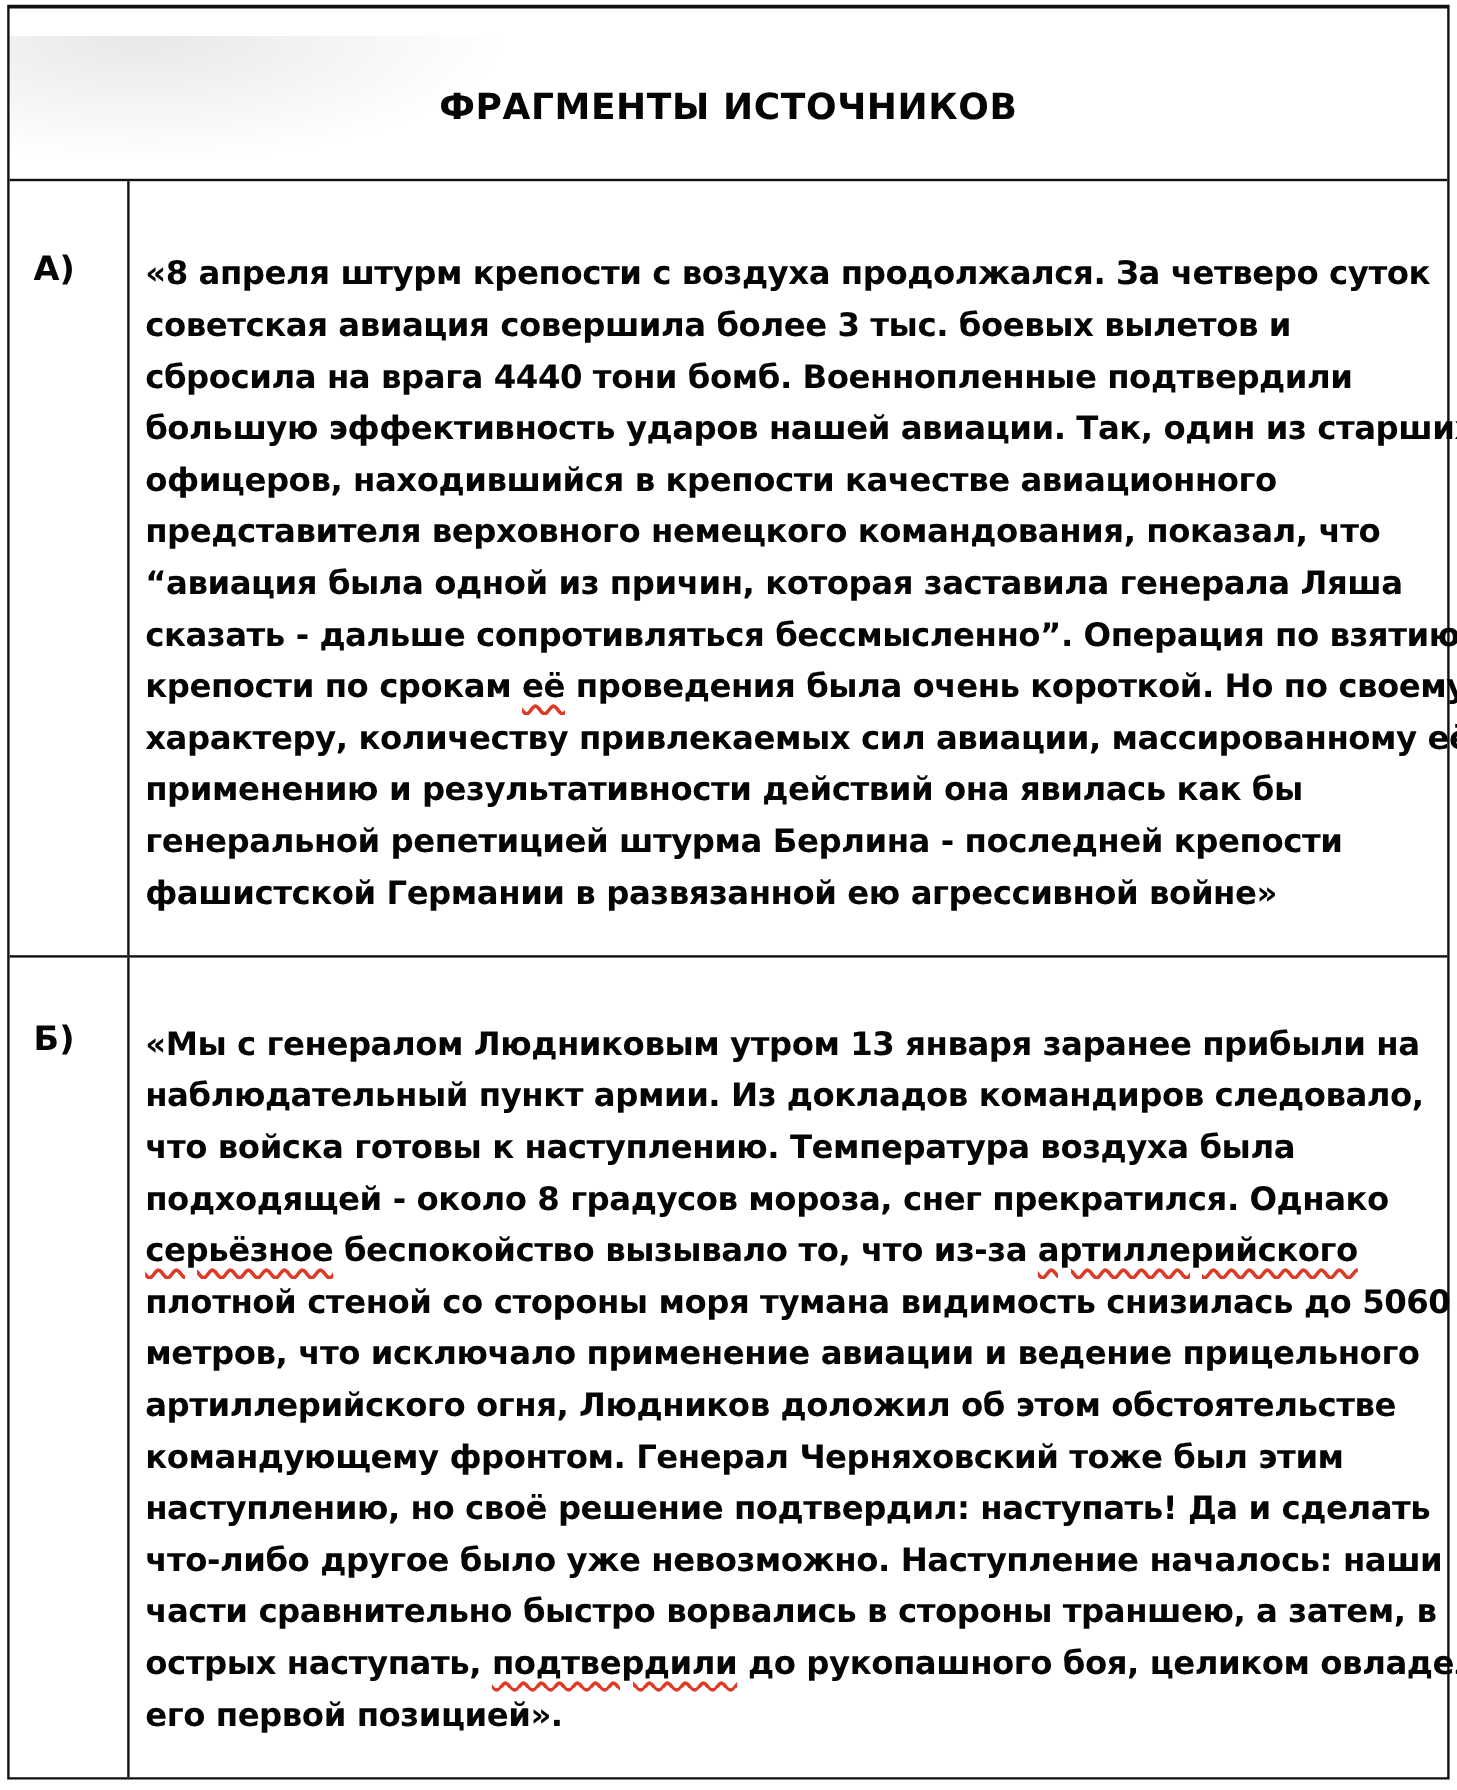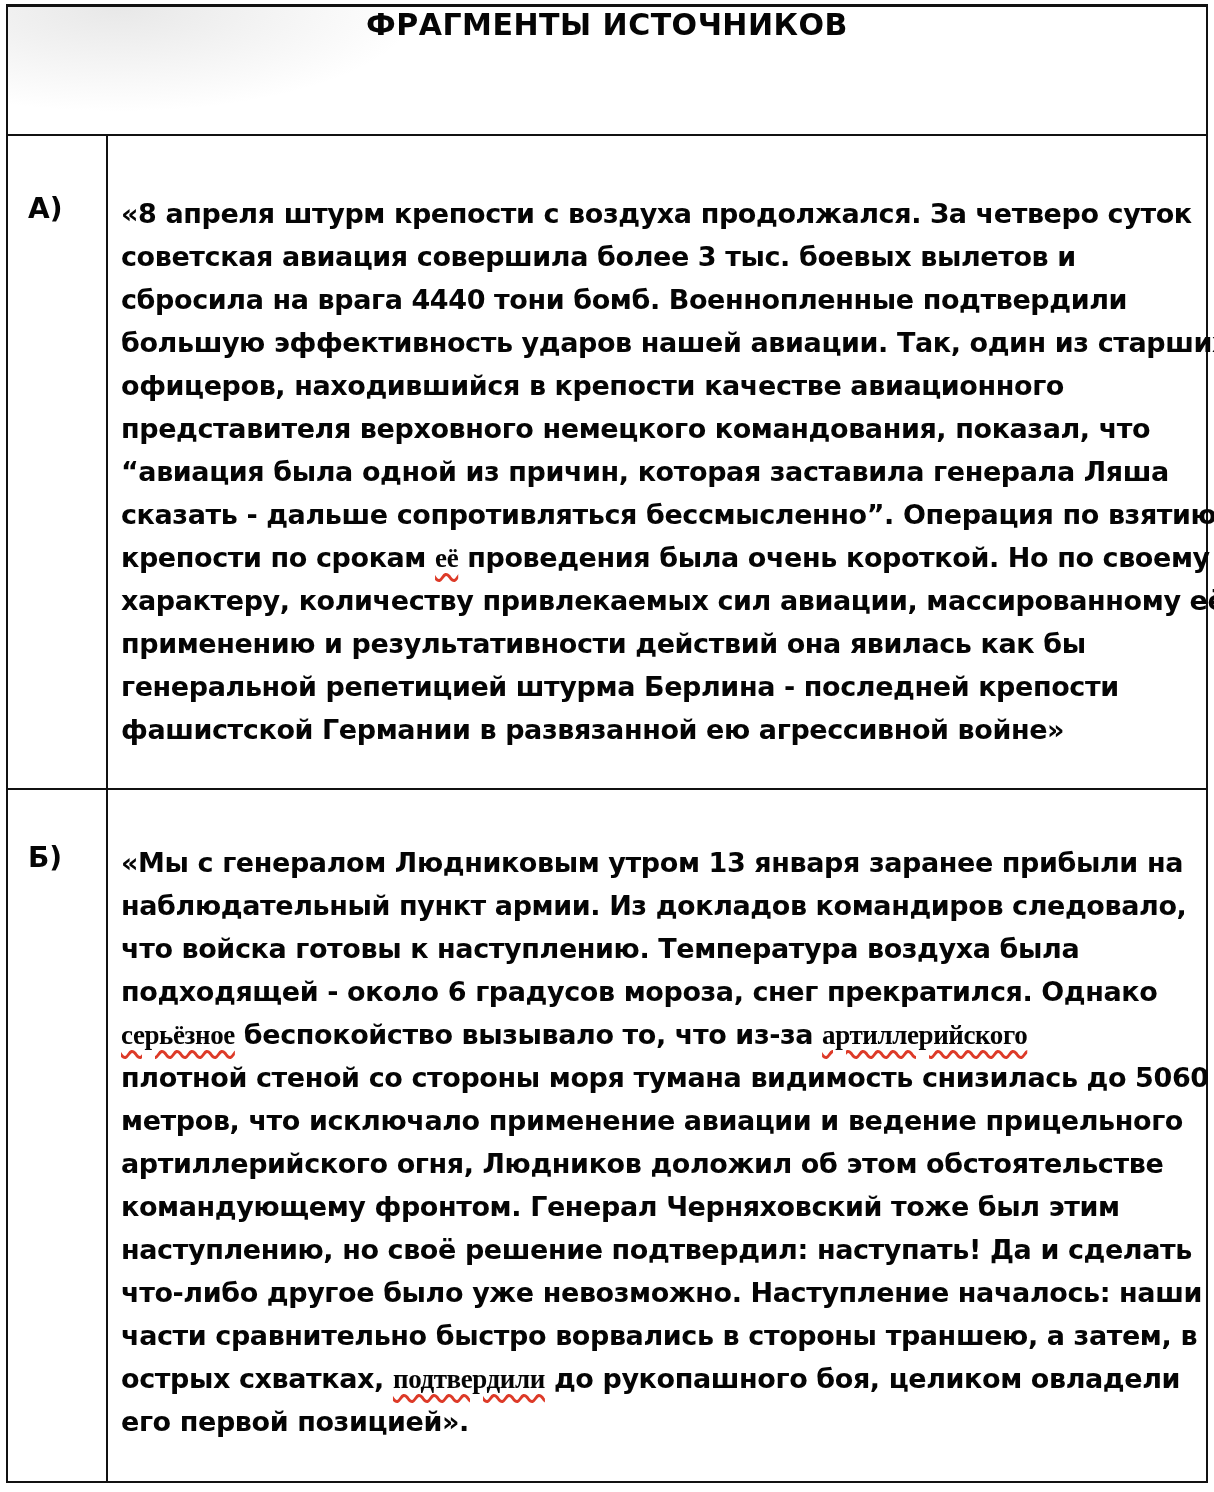--- a/index.html
+++ b/index.html
@@ -16,23 +16,25 @@
     border: 2px solid #111111;
     border-top-width: 3px;
     display: flex;
     flex-direction: column;
     background: #ffffff;
   }
   .header-row {
     height: 129px;
     border-bottom: 2px solid #111111;
     display: flex;
+    align-items: center;
     justify-content: center;
     background:
       radial-gradient(ellipse 430px 150px at 110px 0px, rgba(110,110,110,0.16), rgba(255,255,255,0) 70%);
+    margin-top: 23px;
   }
   .header-title {
     font-size: 30px;
     font-weight: bold;
     letter-spacing: 0.5px;
     white-space: nowrap;
   }
   .body-row {
     display: flex;
     flex-direction: row;
@@ -62,21 +64,20 @@
     line-height: 43px;
     height: 43px;
     white-space: nowrap;
   }
   .sp {
     text-decoration: underline;
     text-decoration-style: wavy;
     text-decoration-color: #dd3a28;
     text-decoration-thickness: 2.5px;
     text-underline-offset: 6px;
-    font-family: Liberation Serif, serif;
   }
 </style>
 </head>
 <body>
 
 <div class="doc-table">
   <div class="header-row">
     <span class="header-title">ФРАГМЕНТЫ ИСТОЧНИКОВ</span>
   </div>
   <div class="body-row row-a">
@@ -100,26 +101,26 @@
       </div>
   </div>
   <div class="body-row row-b">
     <div class="label-cell">
       <span>Б)</span>
     </div>
     <div class="text-cell">
         <div class="text-line"><span>«Мы с генералом Людниковым утром 13 января заранее прибыли на</span></div>
         <div class="text-line"><span>наблюдательный пункт армии. Из докладов командиров следовало,</span></div>
         <div class="text-line"><span>что войска готовы к наступлению. Температура воздуха была</span></div>
-        <div class="text-line"><span>подходящей - около 6 градусов мороза, снег прекратился. Однако</span></div>
+        <div class="text-line"><span>подходящей - около 8 градусов мороза, снег прекратился. Однако</span></div>
         <div class="text-line"><span class="sp">серьёзное</span><span> беспокойство вызывало то, что из-за </span><span class="sp">артиллерийского</span></div>
         <div class="text-line"><span>плотной стеной со стороны моря тумана видимость снизилась до 5060</span></div>
         <div class="text-line"><span>метров, что исключало применение авиации и ведение прицельного</span></div>
         <div class="text-line"><span>артиллерийского огня, Людников доложил об этом обстоятельстве</span></div>
         <div class="text-line"><span>командующему фронтом. Генерал Черняховский тоже был этим</span></div>
         <div class="text-line"><span>наступлению, но своё решение подтвердил: наступать! Да и сделать</span></div>
         <div class="text-line"><span>что-либо другое было уже невозможно. Наступление началось: наши</span></div>
         <div class="text-line"><span>части сравнительно быстро ворвались в стороны траншею, а затем, в</span></div>
-        <div class="text-line"><span>острых схватках, </span><span class="sp">подтвердили</span><span> до рукопашного боя, целиком овладели</span></div>
+        <div class="text-line"><span>острых наступать, </span><span class="sp">подтвердили</span><span> до рукопашного боя, целиком овладели</span></div>
         <div class="text-line"><span>его первой позицией».</span></div>
       </div>
   </div>
 </div>
 
 </body></html>

